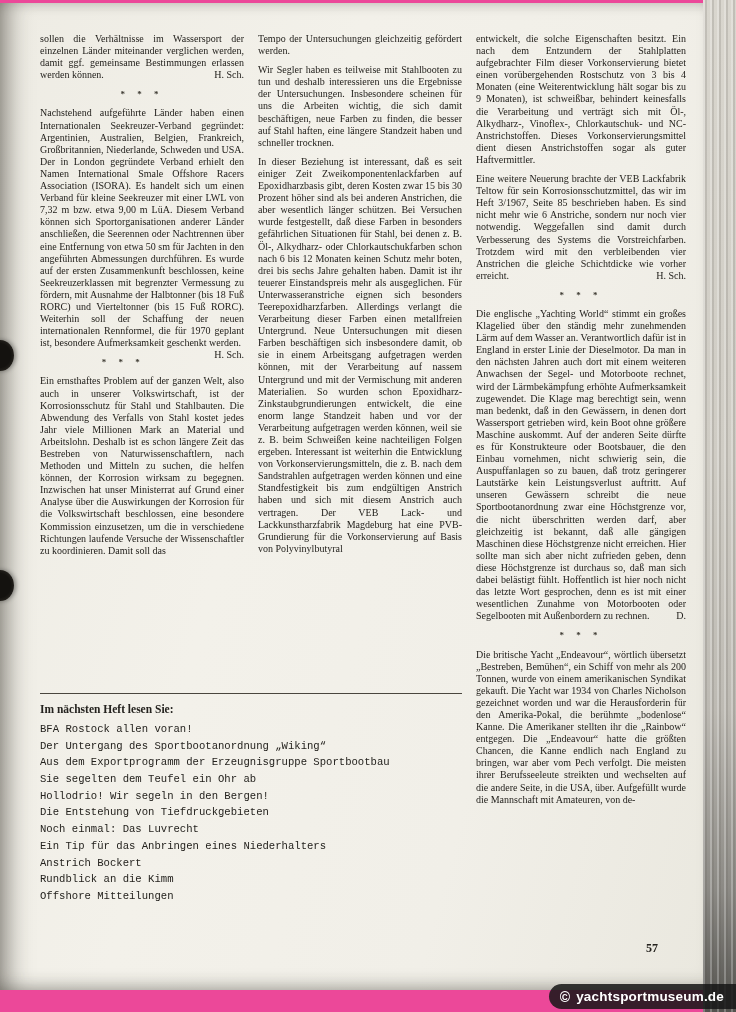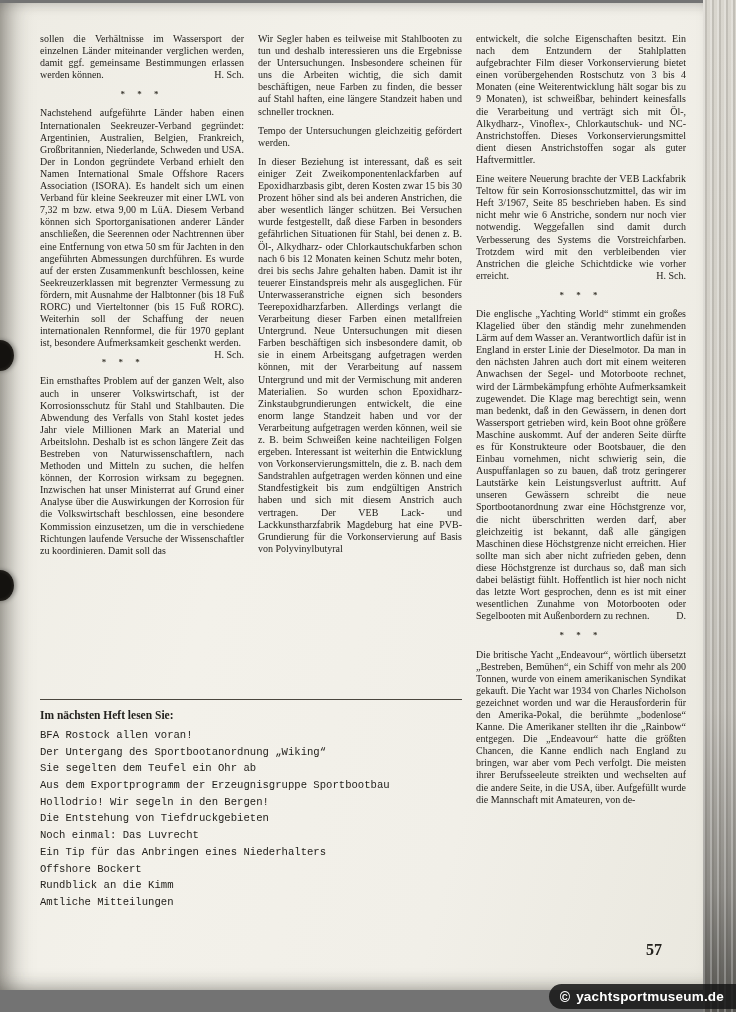--- a/index.html
+++ b/index.html
@@ -1,18 +1,18 @@
 <!DOCTYPE html>
 <html lang="de"><head>
 <meta charset="utf-8">
 <style>
   html,body { margin:0; padding:0; }
   .screen {
     position:relative; width:736px; height:1012px;
-    background:#737373; overflow:hidden;
+    background:#ec4899; overflow:hidden;
     font-family:"Liberation Serif", serif;
   }
   
   .page {
     position:absolute; left:0; top:3px; width:704px; height:987px;
     background:linear-gradient(105deg,#eeece4 0%,#f3f1ea 38%,#f1efe8 70%,#eae8df 100%);
     box-shadow: inset 20px 0 26px -14px rgba(40,36,30,.55),
                 inset 0 -14px 18px -12px rgba(40,36,30,.35),
                 inset 0 10px 14px -12px rgba(40,36,30,.25);
     color:#24221e;
@@ -42,29 +42,29 @@
   .col { text-align:justify; font-size:10px; line-height:12.1px; hyphens:auto; }
   .col-narrow { width:204px; }
   .col3 { width:210px; height:910px; overflow:hidden; }
   .col p { margin:0 0 7px 0; }
   .col p .sig { float:right; padding-left:8px; }
   .sep {
     text-align:center; font-size:9px; letter-spacing:5px;
     margin:1px 0 7px 0; font-weight:bold; color:#3a372f;
   }
 
-  .next-issue { margin-top:6px; }
+  .next-issue { }
   .rule { border:0; border-top:1.2px solid #4a463e; margin:0 0 9px 0; }
   .ni-heading { font-weight:bold; font-size:11.5px; margin:0 0 9px 0; }
   .ni-list { list-style:none; margin:0; padding:0; }
   .ni-list li { font-size:10.6px; line-height:11.5px; margin:0 0 5.2px 0;font-family:Liberation Mono, monospace; }
 
   .page-number {
     position:absolute; left:646px; top:938px;
-    font-weight:bold; font-size:16px; color:#24221e;
+    font-weight:bold; font-size:12px; color:#24221e;
   }
 
   
   .watermark {
     position:absolute; right:0; top:984px; height:25px;
     display:flex; align-items:center; gap:6px;
     padding:0 12px 0 11px;
     background:rgba(22,22,22,.85);
     border-radius:13px 0 0 13px;
     color:#ffffff; font-family:"Liberation Sans", sans-serif;
@@ -87,42 +87,42 @@
 
           <div class="col col-narrow">
             <p><span>sollen die Verhältnisse im Wassersport der einzelnen Länder miteinander verglichen werden, damit ggf. gemeinsame Bestimmungen erlassen werden können.</span><span class="sig">H. Sch.</span></p>
             <div class="sep">* * *</div>
             <p><span>Nachstehend aufgeführte Länder haben einen Internationalen Seekreuzer-Verband gegründet: Argentinien, Australien, Belgien, Frankreich, Großbritannien, Niederlande, Schweden und USA. Der in London gegründete Verband erhielt den Namen International Smale Offshore Racers Association (ISORA). Es handelt sich um einen Verband für kleine Seekreuzer mit einer LWL von 7,32 m bzw. etwa 9,00 m LüA. Diesem Verband können sich Sportorganisationen anderer Länder anschließen, die Seerennen oder Nachtrennen über eine Entfernung von etwa 50 sm für Jachten in den angeführten Abmessungen durchführen. Es wurde auf der ersten Zusammenkunft beschlossen, keine Seekreuzerklassen mit begrenzter Vermessung zu fördern, mit Ausnahme der Halbtonner (bis 18 Fuß RORC) und Vierteltonner (bis 15 Fuß RORC). Weiterhin soll der Schaffung der neuen internationalen Rennformel, die für 1970 geplant ist, besondere Aufmerksamkeit geschenkt werden.</span><span class="sig">H. Sch.</span></p>
             <div class="sep">* * *</div>
             <p><span>Ein ernsthaftes Problem auf der ganzen Welt, also auch in unserer Volkswirtschaft, ist der Korrosionsschutz für Stahl und Stahlbauten. Die Abwendung des Verfalls von Stahl kostet jedes Jahr viele Millionen Mark an Material und Arbeitslohn. Deshalb ist es schon längere Zeit das Bestreben von Naturwissenschaftlern, nach Methoden und Mitteln zu suchen, die helfen können, der Korrosion wirksam zu begegnen. Inzwischen hat unser Ministerrat auf Grund einer Analyse über die Auswirkungen der Korrosion für die Volkswirtschaft beschlossen, eine besondere Kommission einzusetzen, um die in verschiedene Richtungen laufende Versuche der Wissenschaftler zu koordinieren. Damit soll das</span></p>
           </div>
 
           <div class="col col-narrow">
+            <p><span>Tempo der Untersuchungen gleichzeitig gefördert werden.</span></p>
             <p><span>Wir Segler haben es teilweise mit Stahlbooten zu tun und deshalb interessieren uns die Ergebnisse der Untersuchungen. Insbesondere scheinen für uns die Arbeiten wichtig, die sich damit beschäftigen, neue Farben zu finden, die besser auf Stahl haften, eine längere Standzeit haben und schneller trocknen.</span></p>
-            <p><span>Tempo der Untersuchungen gleichzeitig gefördert werden.</span></p>
             <p><span>In dieser Beziehung ist interessant, daß es seit einiger Zeit Zweikomponentenlackfarben auf Epoxidharzbasis gibt, deren Kosten zwar 15 bis 30 Prozent höher sind als bei anderen Anstrichen, die aber wesentlich länger schützen. Bei Versuchen wurde festgestellt, daß diese Farben in besonders gefährlichen Situationen für Stahl, bei denen z. B. Öl-, Alkydharz- oder Chlorkautschukfarben schon nach 6 bis 12 Monaten keinen Schutz mehr boten, drei bis sechs Jahre gehalten haben. Damit ist ihr teuerer Einstandspreis mehr als ausgeglichen. Für Unterwasseranstriche eignen sich besonders Teerepoxidharzfarben. Allerdings verlangt die Verarbeitung dieser Farben einen metallfreien Untergrund. Neue Untersuchungen mit diesen Farben beschäftigen sich insbesondere damit, ob sie in einem Arbeitsgang aufgetragen werden können, mit der Verarbeitung auf nassem Untergrund und mit der Vermischung mit anderen Materialien. So wurden schon Epoxidharz-Zinkstaubgrundierungen entwickelt, die eine enorm lange Standzeit haben und vor der Verarbeitung aufgetragen werden können, weil sie z. B. beim Schweißen keine nachteiligen Folgen ergeben. Interessant ist weiterhin die Entwicklung von Vorkonservierungsmitteln, die z. B. nach dem Sandstrahlen aufgetragen werden können und eine Standfestigkeit bis zum endgültigen Anstrich haben und sich mit diesem Anstrich auch vertragen. Der VEB Lack- und Lackkunstharzfabrik Magdeburg hat eine PVB-Grundierung für die Vorkonservierung auf Basis von Polyvinylbutyral</span></p>
           </div>
 
         </div>
 
         <div class="next-issue">
           <div class="rule"></div>
           <div class="ni-heading">Im nächsten Heft lesen Sie:</div>
           <ul class="ni-list">
             <li>BFA Rostock allen voran!</li>
             <li>Der Untergang des Sportbootanordnung „Wiking“</li>
+            <li>Aus dem Exportprogramm der Erzeugnisgruppe Sportbootbau</li>
             <li>Sie segelten dem Teufel ein Ohr ab</li>
-            <li>Aus dem Exportprogramm der Erzeugnisgruppe Sportbootbau</li>
             <li>Hollodrio! Wir segeln in den Bergen!</li>
             <li>Die Entstehung von Tiefdruckgebieten</li>
             <li>Noch einmal: Das Luvrecht</li>
             <li>Ein Tip für das Anbringen eines Niederhalters</li>
-            <li>Offshore Bockert</li>
+            <li>Anstrich Bockert</li>
             <li>Rundblick an die Kimm</li>
-            <li>Amtliche Mitteilungen</li>
+            <li>Offshore Mitteilungen</li>
           </ul>
         </div>
       </div>
 
       <div class="col col3">
         <p><span>entwickelt, die solche Eigenschaften besitzt. Ein nach dem Entzundern der Stahlplatten aufgebrachter Film dieser Vorkonservierung bietet einen vorübergehenden Rostschutz von 3 bis 4 Monaten (eine Weiterentwicklung hält sogar bis zu 9 Monaten), ist schweißbar, behindert keinesfalls die Verarbeitung und verträgt sich mit Öl-, Alkydharz-, Vinoflex-, Chlorkautschuk- und NC-Anstrichstoffen. Dieses Vorkonservierungsmittel dient diesen Anstrichstoffen sogar als guter Haftvermittler.</span></p>
         <p><span>Eine weitere Neuerung brachte der VEB Lackfabrik Teltow für sein Korrosionsschutzmittel, das wir im Heft 3/1967, Seite 85 beschrieben haben. Es sind nicht mehr wie 6 Anstriche, sondern nur noch vier notwendig. Weggefallen sind damit durch Verbesserung des Systems die Vorstreichfarben. Trotzdem wird mit den verbleibenden vier Anstrichen die gleiche Schichtdicke wie vorher erreicht.</span><span class="sig">H. Sch.</span></p>
         <div class="sep">* * *</div>
         <p><span>Die englische „Yachting World“ stimmt ein großes Klagelied über den ständig mehr zunehmenden Lärm auf dem Wasser an. Verantwortlich dafür ist in England in erster Linie der Dieselmotor. Da man in den nächsten Jahren auch dort mit einem weiteren Anwachsen der Segel- und Motorboote rechnet, wird der Lärmbekämpfung erhöhte Aufmerksamkeit zugewendet. Die Klage mag berechtigt sein, wenn man bedenkt, daß in den Gewässern, in denen dort Wassersport getrieben wird, kein Boot ohne größere Maschine auskommt. Auf der anderen Seite dürfte es für Konstrukteure oder Bootsbauer, die den Einbau vornehmen, nicht schwierig sein, die Auspuffanlagen so zu bauen, daß trotz geringerer Lautstärke kein Leistungsverlust auftritt. Auf unseren Gewässern schreibt die neue Sportbootanordnung zwar eine Höchstgrenze vor, die nicht überschritten werden darf, aber gleichzeitig ist bekannt, daß alle gängigen Maschinen diese Höchstgrenze nicht erreichen. Hier sollte man sich aber nicht zufrieden geben, denn diese Höchstgrenze ist durchaus so, daß man sich dabei belästigt fühlt. Hoffentlich ist hier noch nicht das letzte Wort gesprochen, denn es ist mit einer wesentlichen Zunahme von Motorbooten oder Segelbooten mit Außenbordern zu rechnen.</span><span class="sig">D.</span></p>
         <div class="sep">* * *</div>

